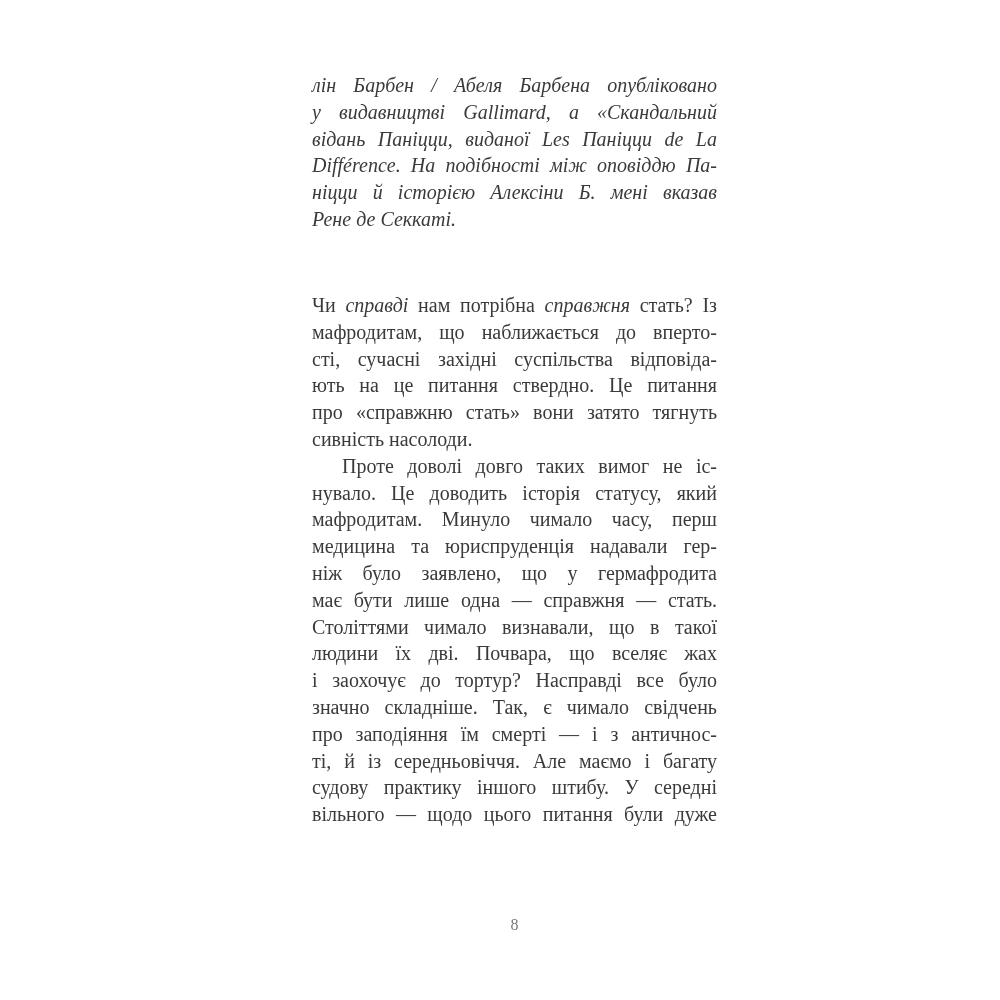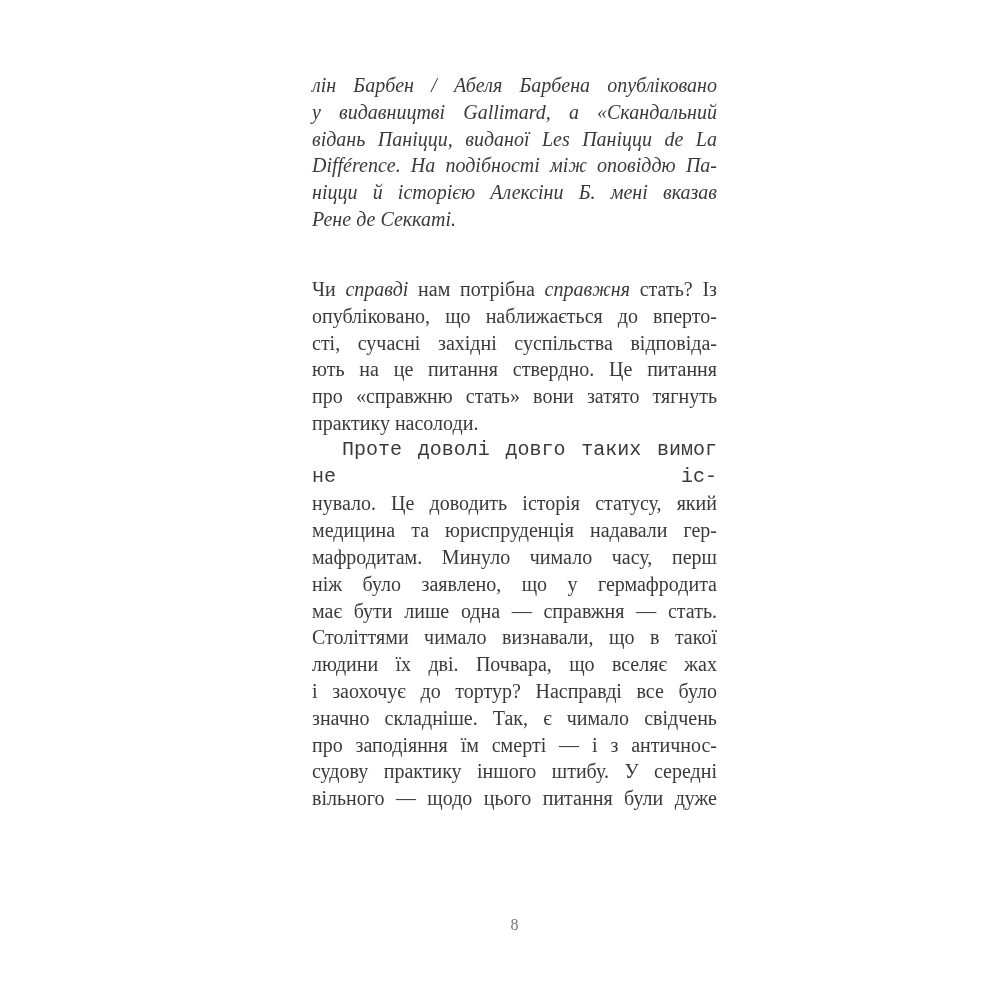--- a/index.html
+++ b/index.html
@@ -21,36 +21,35 @@
     left: 312px;
     width: 405px;
   }
   .epigraph {
     top: 72px;
     font-style: italic;
     font-size: 20px;
     line-height: 26.8px;
   }
   .bodytext {
-    top: 276px;
+    top: 292px;
     font-size: 20px;
     line-height: 26.8px;
   }
   .line {
     text-align: justify;
     text-align-last: justify;
   }
   
   .endleft .line.last {
     text-align-last: left;
     font-family: Liberation Serif, serif;
   }
   .indent .line:first-child {
     text-indent: 30px;
-    font-family: Liberation Mono, monospace;
   }
   .pagefooter {
     position: absolute;
     left: 312px;
     width: 405px;
     top: 916px;
     text-align: center;
     font-size: 16px;
     color: #777777;
     font-family: "Liberation Serif", "DejaVu Serif", serif;
@@ -66,38 +65,39 @@
       <div class="line"><span>у видавництві Gallimard, а «Скандальний</span></div>
       <div class="line"><span>відань Паніцци, виданої Les Паніцци de La</span></div>
       <div class="line"><span>Différence. На подібності між оповіддю Па-</span></div>
       <div class="line"><span>ніцци й історією Алексіни Б. мені вказав</span></div>
       <div class="line last"><span>Рене де Секкаті.</span></div>
     </section>
 
   <section class="textcol bodytext">
     <div class="paragraph endleft">
         <div class="line"><span>Чи </span><i>справді</i><span> нам потрібна </span><i>справжня</i><span> стать? Із</span></div>
-        <div class="line"><span>опубліковано, що наближається до вперто-</span></div>
+        <div class="line"><span>мафродитам, що наближається до вперто-</span></div>
         <div class="line"><span>сті, сучасні західні суспільства відповіда-</span></div>
         <div class="line"><span>ють на це питання ствердно. Це питання</span></div>
         <div class="line"><span>про «справжню стать» вони затято тягнуть</span></div>
-        <div class="line last"><span>практику насолоди.</span></div>
+        <div class="line last"><span>сивність насолоди.</span></div>
       </div>
     <div class="paragraph indent">
         <div class="line"><span>Проте доволі довго таких вимог не іс-</span></div>
         <div class="line"><span>нувало. Це доводить історія статусу, який</span></div>
+        <div class="line"><span>мафродитам. Минуло чимало часу, перш</span></div>
         <div class="line"><span>медицина та юриспруденція надавали гер-</span></div>
-        <div class="line"><span>мафродитам. Минуло чимало часу, перш</span></div>
         <div class="line"><span>ніж було заявлено, що у гермафродита</span></div>
         <div class="line"><span>має бути лише одна — справжня — стать.</span></div>
         <div class="line"><span>Століттями чимало визнавали, що в такої</span></div>
         <div class="line"><span>людини їх дві. Почвара, що вселяє жах</span></div>
         <div class="line"><span>і заохочує до тортур? Насправді все було</span></div>
         <div class="line"><span>значно складніше. Так, є чимало свідчень</span></div>
         <div class="line"><span>про заподіяння їм смерті — і з античнос-</span></div>
+        <div class="line"><span>ті, й із середньовіччя. Але маємо і багату</span></div>
         <div class="line"><span>судову практику іншого штибу. У середні</span></div>
         <div class="line last"><span>вільного — щодо цього питання були дуже</span></div>
       </div>
   </section>
 
   <footer class="pagefooter">
     <span>8</span>
   </footer>
 
 </div>

